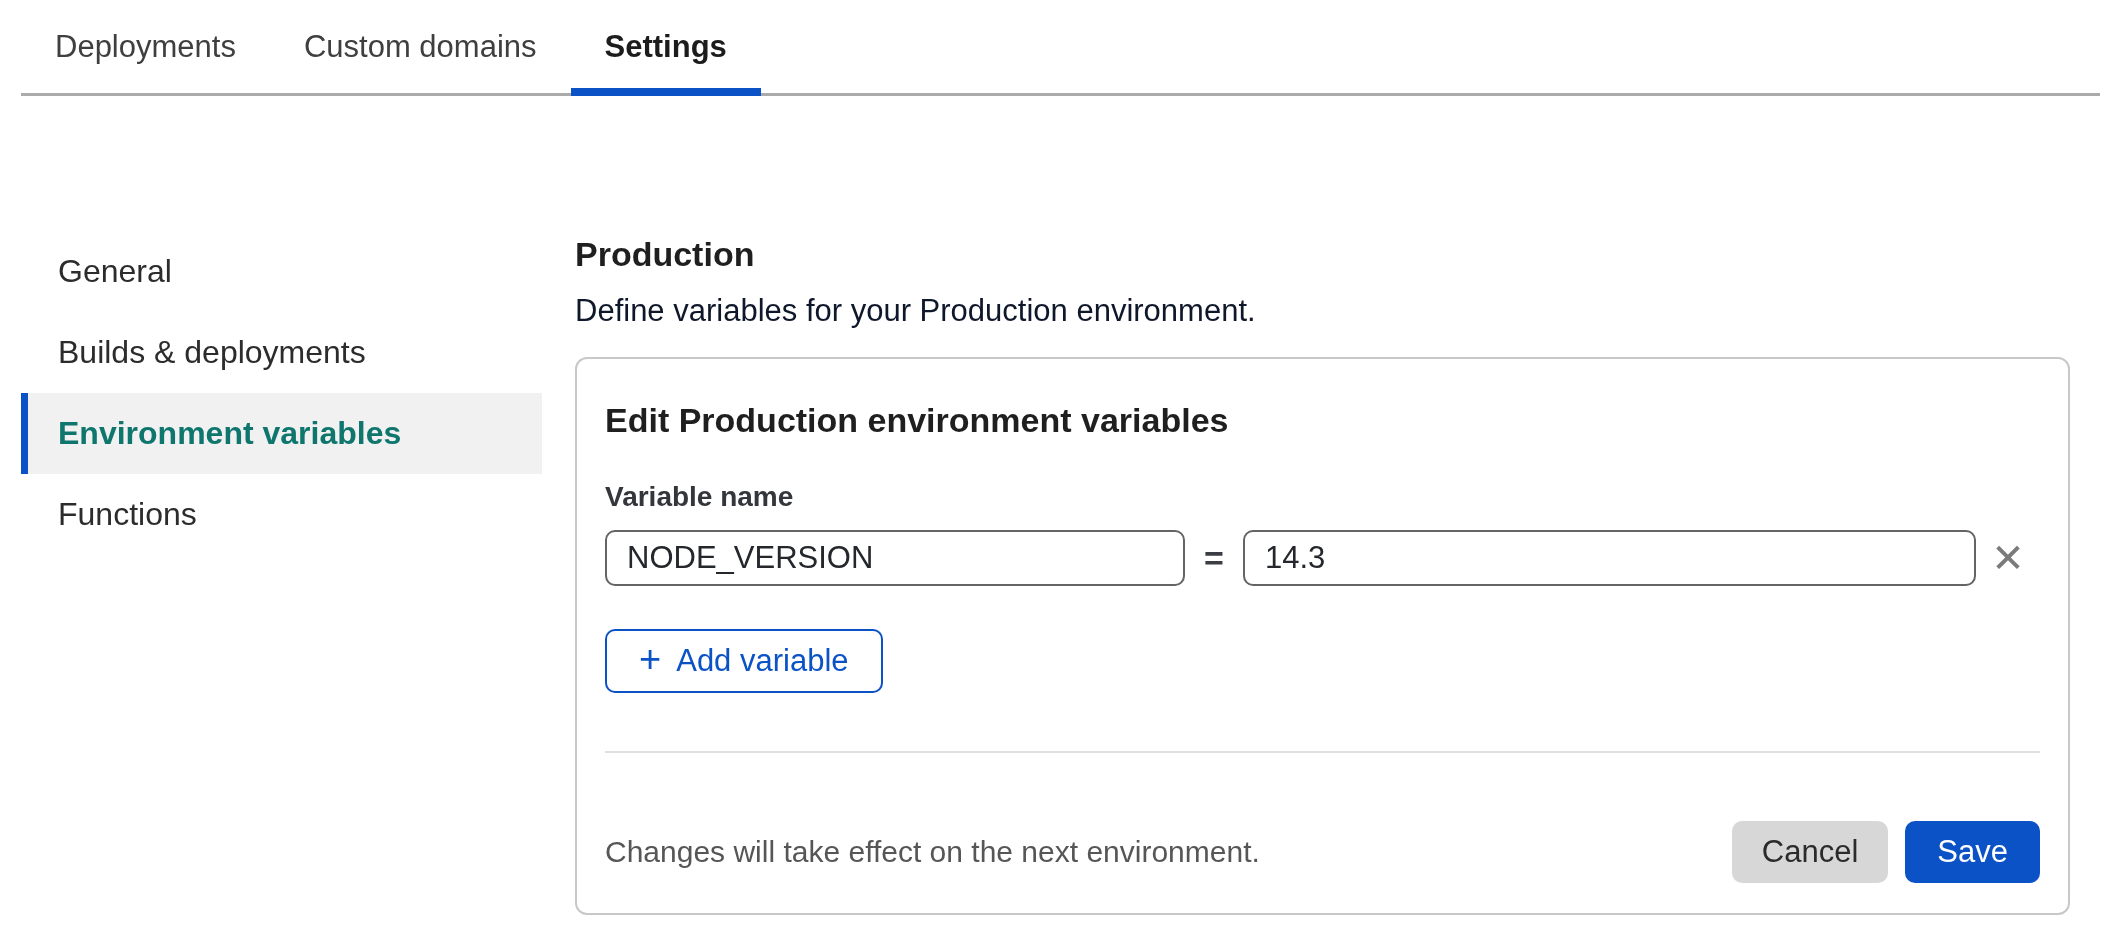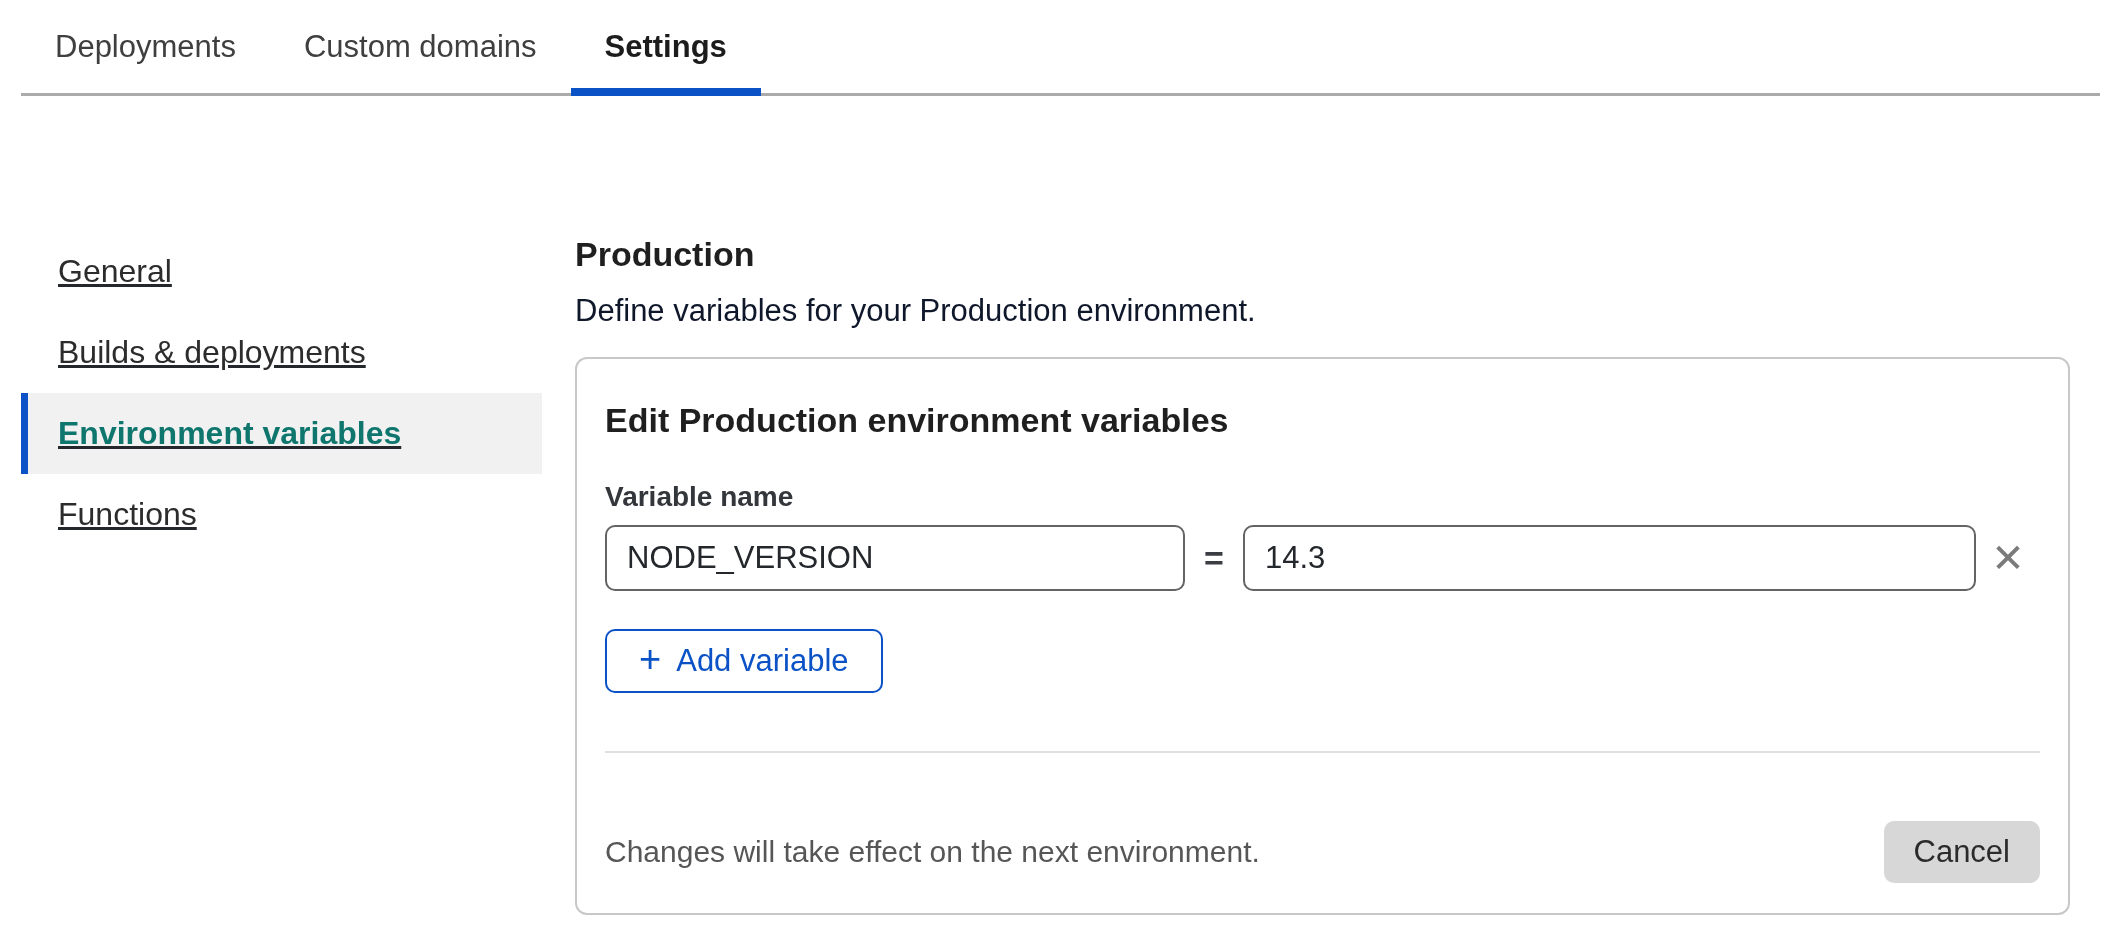--- a/index.html
+++ b/index.html
@@ -44,21 +44,20 @@
 
   
   .content { display: flex; align-items: flex-start; }
 
   
   .sidebar {
     width: 521px;
     margin-left: 21px;
     margin-top: 135px;
     flex: none;
-    text-decoration: underline;
   }
   .nav-item {
     height: 81px;
     display: flex;
     align-items: center;
     padding-left: 30px;
     border-left: 7px solid transparent;
     font-size: 32px;
     color: #2c2c2c;
     cursor: pointer;
@@ -115,21 +114,21 @@
   }
   .label-name { width: 638px; }
   .label-value { flex: 1; }
 
   .inputs-row {
     display: flex;
     align-items: center;
     margin-top: 12px;
   }
   .text-input {
-    height: 66px;
+    height: 56px;
     border: 2px solid #646464;
     border-radius: 10px;
     font-family: "Liberation Sans", sans-serif;
     font-size: 31px;
     color: #24272b;
     padding: 0 20px;
     background: #ffffff;
     outline: none;
   }
   .name-input { width: 580px; flex: none; }
@@ -259,17 +258,18 @@
         <span class="plus-glyph">+</span>
         <span>Add variable</span>
       </button>
 
       <div class="divider"></div>
 
       <div class="card-footer">
         <div class="footer-note">Changes will take effect on the next environment.</div>
         <div class="actions">
           <button class="btn btn-cancel">Cancel</button>
+          <button class="btn btn-save">Save</button>
         </div>
       </div>
     </section>
   </main>
 </div>
 
 </body></html>

